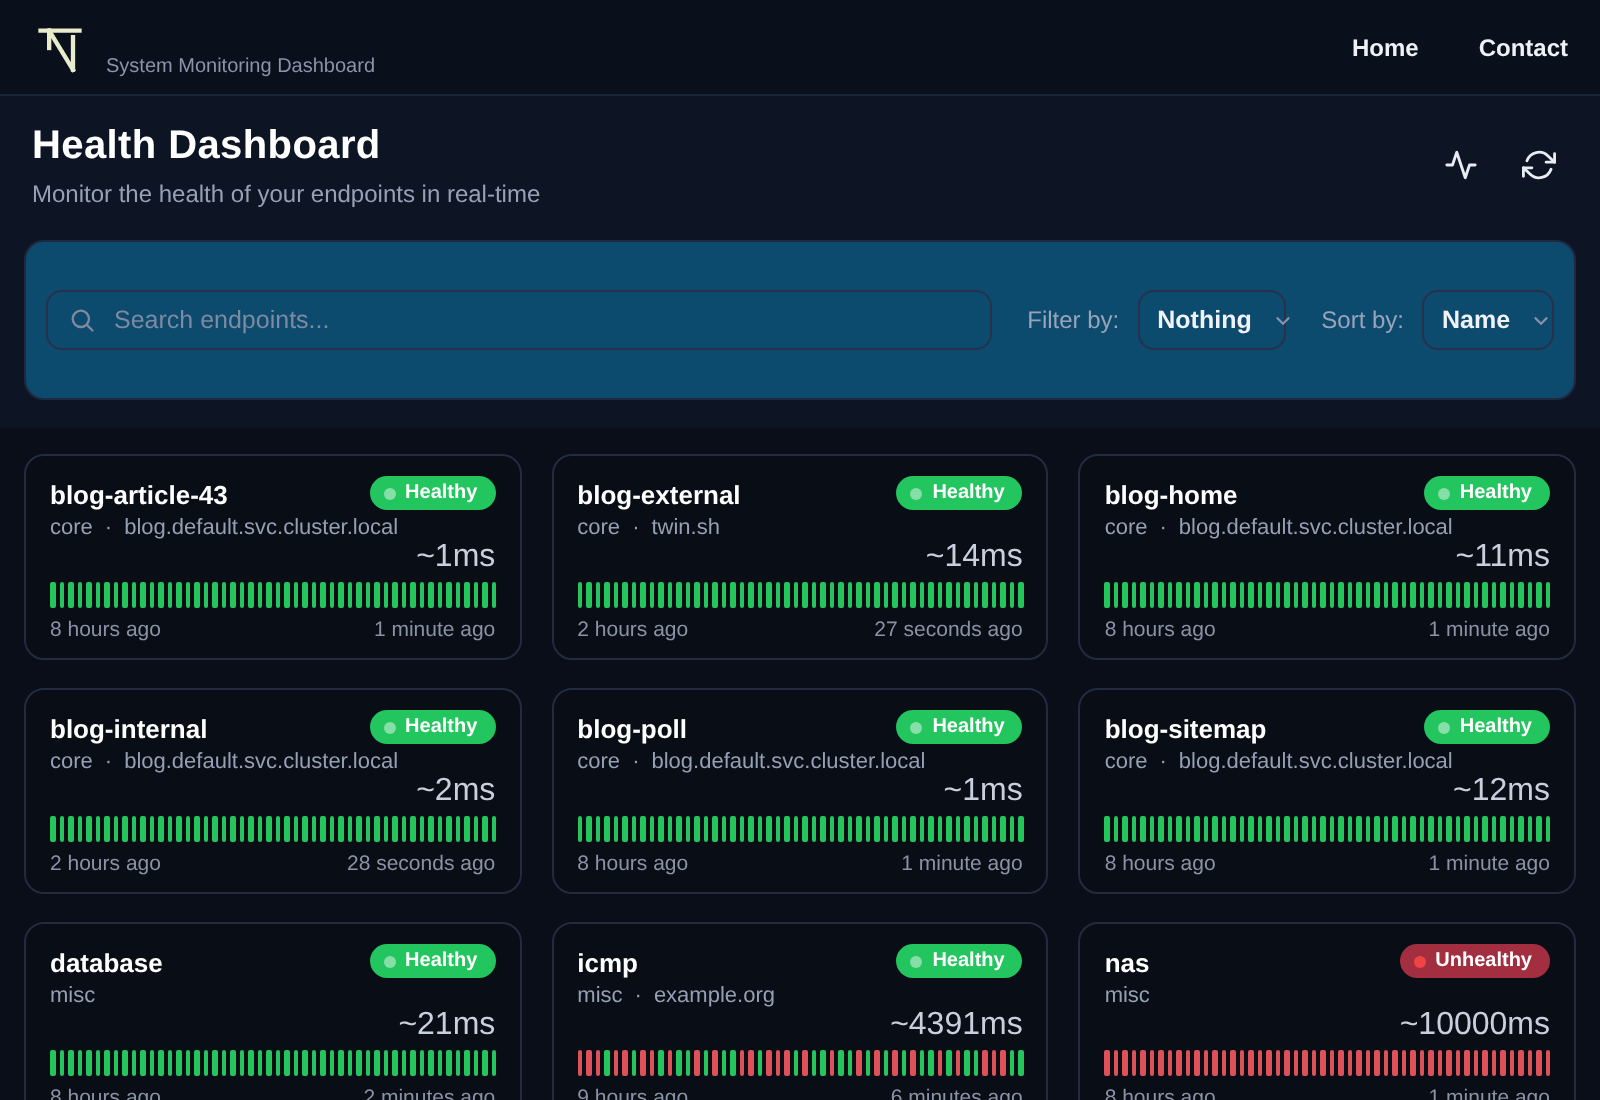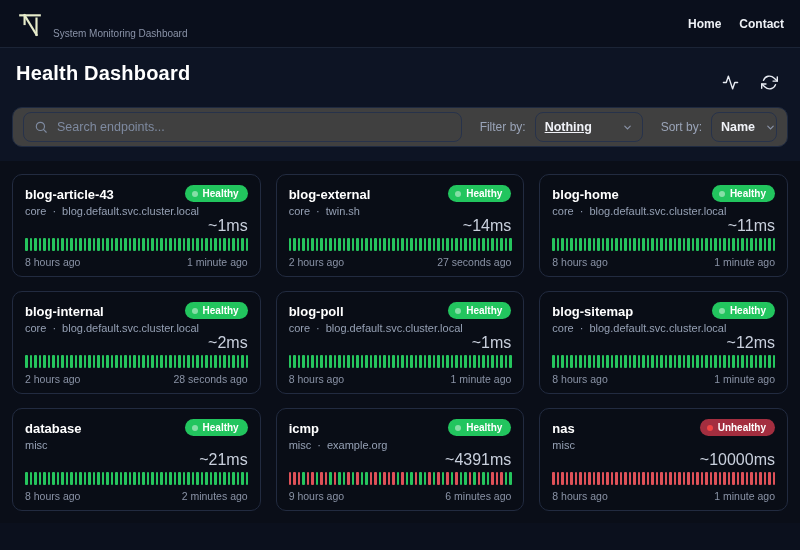--- a/index.html
+++ b/index.html
@@ -14,60 +14,60 @@
     height: 48px;
     background: var(--header-bg, #0a0f1c);
     border-bottom: 1px solid #1b2436;
     display: flex; align-items: center; justify-content: space-between;
     padding: 0 16px;
   }
   .brand { display: flex; align-items: center; gap: 10px; }
   .logo-box { width: 27px; height: 27px; display: flex; align-items: center; justify-content: center; }
   .brand-text .brand-title { font-size: 15px; font-weight: 700; letter-spacing: .2px; }
   .brand-text .brand-sub { font-size: 10px; color: #8a93a8; margin-top: 19px; }
-  .nav { display: flex; gap: 18px; }
+  .nav { display: flex; gap: 30px; }
   .nav a { color: #eef1f6; font-size: 12px; font-weight: 600; text-decoration: none; cursor: pointer; }
   
   .hero {
     background: var(--hero-bg, #0d1424);
     padding: 14px 16px 6px;
     display: flex; justify-content: space-between; align-items: flex-start;
   }
   .hero-title { font-size: 20px; font-weight: 800; letter-spacing: .2px; }
   .hero-sub { font-size: 12px; color: #97a1b4; margin-top: 5px; }
   .hero-actions { display: flex; gap: 22px; margin-top: 12px; margin-right: 6px; }
   .icon-btn { background: none; border: none; color: #e8ecf3; cursor: pointer; padding: 0; display: flex; }
   
   .toolbar-wrap { background: var(--hero-bg, #0d1424); padding: 10px 12px 14px; }
   .toolbar {
     border: 1px solid #1f2a40; border-radius: 10px;
-    background: #404040;
+    background: #0c4a6e;
     display: flex; align-items: center;
-    padding: 4px 10px;
+    padding: 24px 10px;
   }
   .searchbox {
     flex: 1; display: flex; align-items: center; gap: 9px;
     border: 1px solid #27324a; border-radius: 8px;
     height: 30px; padding: 0 10px; color: #7e8aa0;
   }
   .searchbox input {
     background: transparent; border: none; outline: none;
     color: #c7cedd; font-size: 12.5px; width: 100%;
     font-family: "Liberation Sans", sans-serif;
   }
   .searchbox input::placeholder { color: #7e8aa0; }
   .tb-label { font-size: 12px; color: #9aa4b8; margin: 0 9px 0 18px; white-space: nowrap; }
   .select {
     display: flex; align-items: center; justify-content: space-between;
     border: 1px solid #27324a; border-radius: 8px;
     height: 30px; padding: 0 9px; cursor: pointer;
     font-size: 12.5px; font-weight: 600; color: #f0f2f7;
     gap: 10px;
   }
-  .select.filter { width: 108px; text-decoration: underline; }
+  .select.filter { width: 74px; }
   .select.sort  { width: 66px; }
   .chev { color: #8a93a8; display: flex; }
   
   .main { background: var(--main-bg, #0a0e18); padding: 13px 12px 12px; }
   .grid {
     display: grid; grid-template-columns: repeat(3, 1fr);
     gap: 14px 15px;
   }
   .card {
     background: #090d16;
@@ -117,20 +117,21 @@
   </div>
   <nav class="nav">
     <a>Home</a>
     <a>Contact</a>
   </nav>
 </header>
 
 <section class="hero">
   <div>
     <h1 class="hero-title">Health Dashboard</h1>
+    <p class="hero-sub">Monitor the health of your endpoints in real-time</p>
   </div>
   <div class="hero-actions">
     <button class="icon-btn" title="">
       <svg width="17" height="17" viewBox="0 0 24 24" fill="none" stroke="currentColor" stroke-width="2" stroke-linecap="round" stroke-linejoin="round">
         <polyline points="22 12 18 12 15 21 9 3 6 12 2 12"></polyline>
       </svg>
     </button>
     <button class="icon-btn" title="">
       <svg width="17" height="17" viewBox="0 0 24 24" fill="none" stroke="currentColor" stroke-width="2" stroke-linecap="round" stroke-linejoin="round">
         <polyline points="23 4 23 10 17 10"></polyline>

